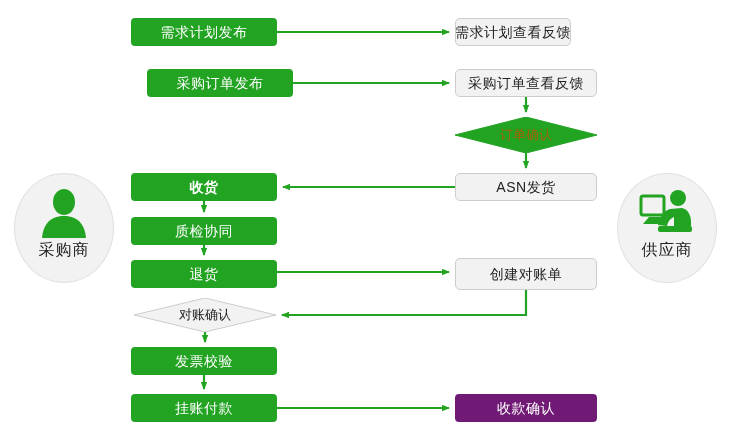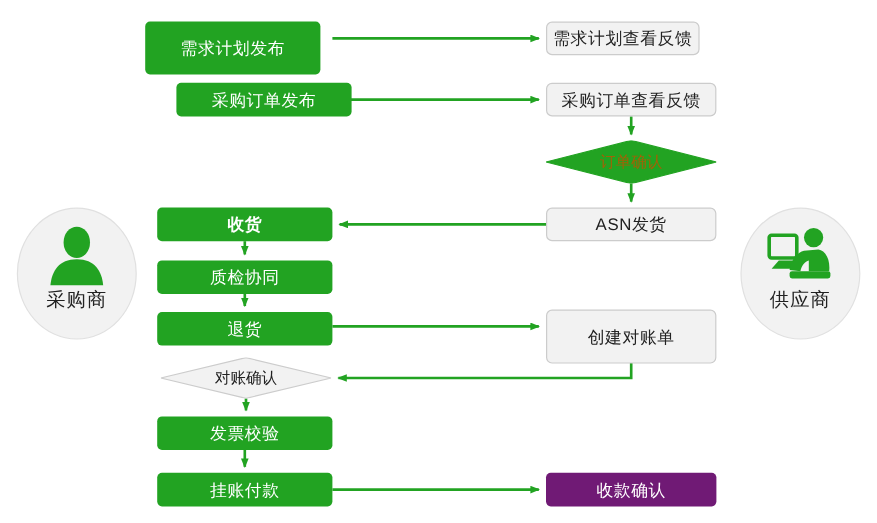--- a/index.html
+++ b/index.html
@@ -120,24 +120,24 @@
         <path d="M 204 245 L 204 255" marker-end="url(#arrowEnd)"></path>
         <path d="M 277 272 L 449 272" marker-end="url(#arrowEnd)"></path>
         <path d="M 526 286 L 526 315 L 282 315" marker-end="url(#arrowEnd)"></path>
         <path d="M 205 332 L 205 342" marker-end="url(#arrowEnd)"></path>
         <path d="M 204 375 L 204 389" marker-end="url(#arrowEnd)"></path>
         <path d="M 277 408 L 449 408" marker-end="url(#arrowEnd)"></path>
       </g>
   </svg>
 
   <div id="node-layer">
-      <div class="node node-green" style="left: 121px; top: 18px; width: 146px; height: 44px;">
+      <div class="node node-green" style="left: 131px; top: 18px; width: 146px; height: 28px;">
         <span>需求计划发布</span>
       </div>
-      <div class="node node-gray" style="left: 455px; top: 18px; width: 128px; height: 28px; align-items: center;">
+      <div class="node node-gray" style="left: 455px; top: 18px; width: 116px; height: 28px; align-items: center;">
         <span>需求计划查看反馈</span>
       </div>
       <div class="node node-green" style="left: 147px; top: 69px; width: 146px; height: 28px;">
         <span>采购订单发布</span>
       </div>
       <div class="node node-gray" style="left: 455px; top: 69px; width: 142px; height: 28px;">
         <span>采购订单查看反馈</span>
       </div>
       <div class="diamond diamond-green" style="left: 455px; top: 117px; width: 142px; height: 36px;">
         <svg class="dshape" viewBox="0 0 142 36" preserveAspectRatio="none">
@@ -150,21 +150,21 @@
       </div>
       <div class="node node-green" style="left: 131px; top: 173px; width: 146px; height: 28px; font-weight: bold;">
         <span>收货</span>
       </div>
       <div class="node node-green" style="left: 131px; top: 217px; width: 146px; height: 28px;">
         <span>质检协同</span>
       </div>
       <div class="node node-green" style="left: 131px; top: 260px; width: 146px; height: 28px;">
         <span>退货</span>
       </div>
-      <div class="node node-gray" style="left: 455px; top: 258px; width: 142px; height: 45px;">
+      <div class="node node-gray" style="left: 455px; top: 258px; width: 142px; height: 32px;">
         <span>创建对账单</span>
       </div>
       <div class="diamond diamond-gray" style="left: 134px; top: 298px; width: 142px; height: 34px;">
         <svg class="dshape" viewBox="0 0 142 34" preserveAspectRatio="none">
           <polygon points="71,0 142,17 71,34 0,17" fill="#f2f2f2" stroke="#cccccc" stroke-width="1"></polygon>
         </svg>
         <span class="dlabel">对账确认</span>
       </div>
       <div class="node node-green" style="left: 131px; top: 347px; width: 146px; height: 28px;">
         <span>发票校验</span>

